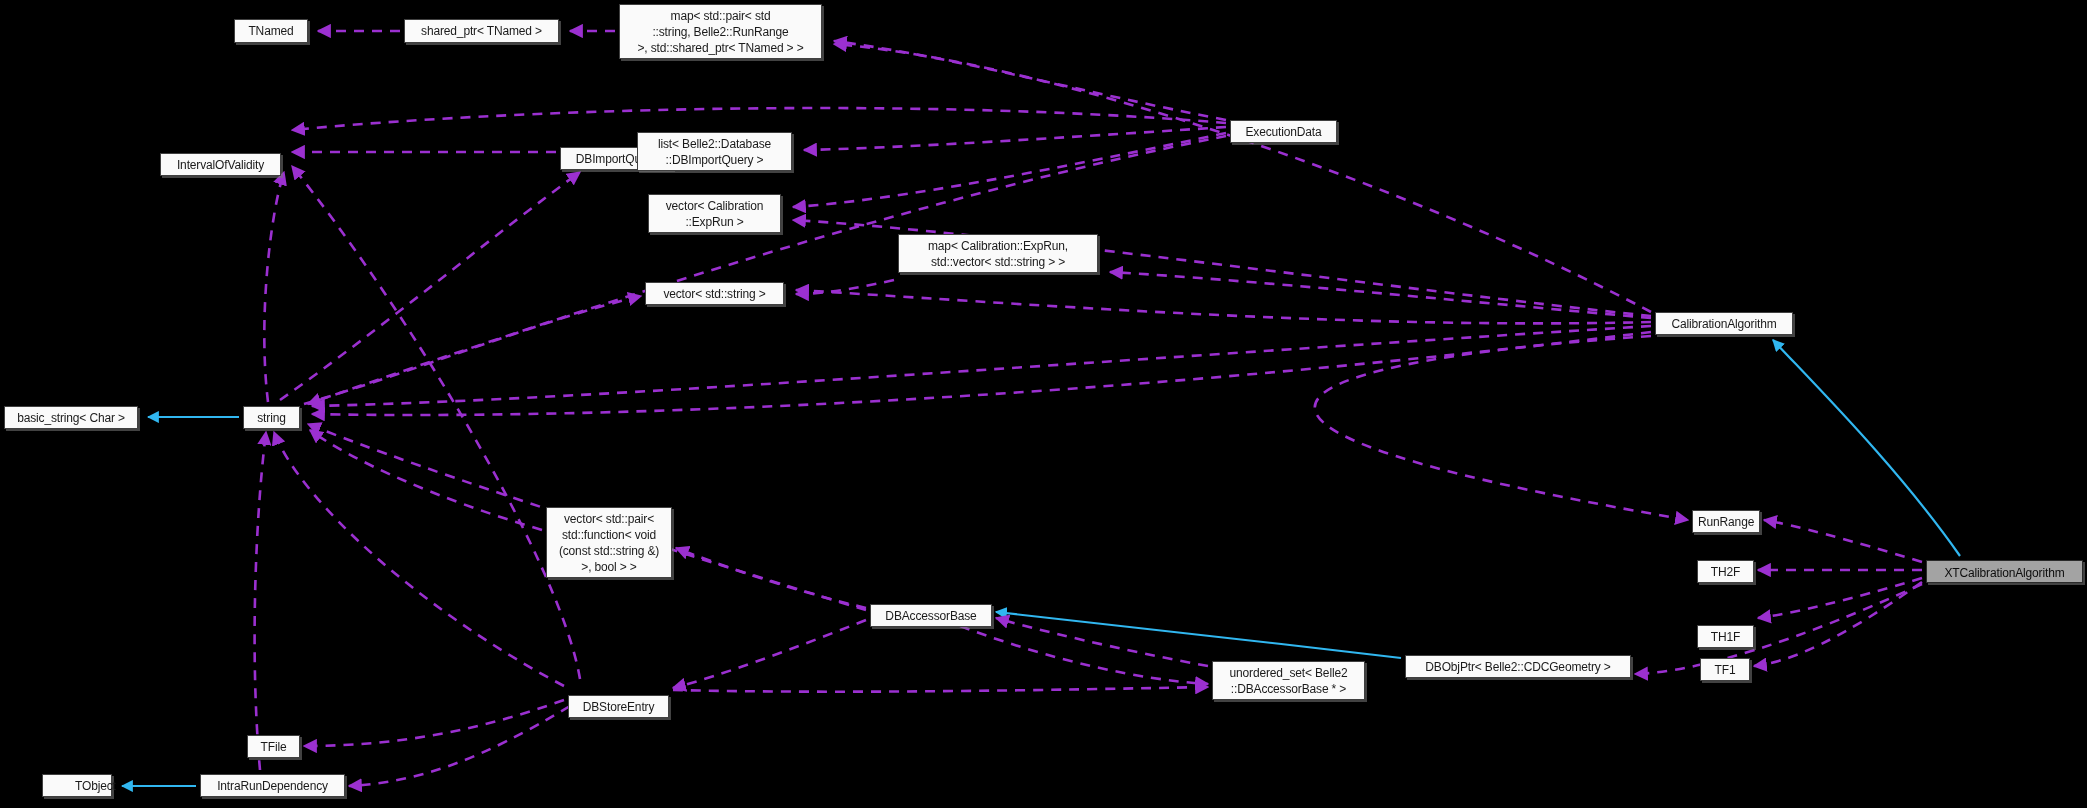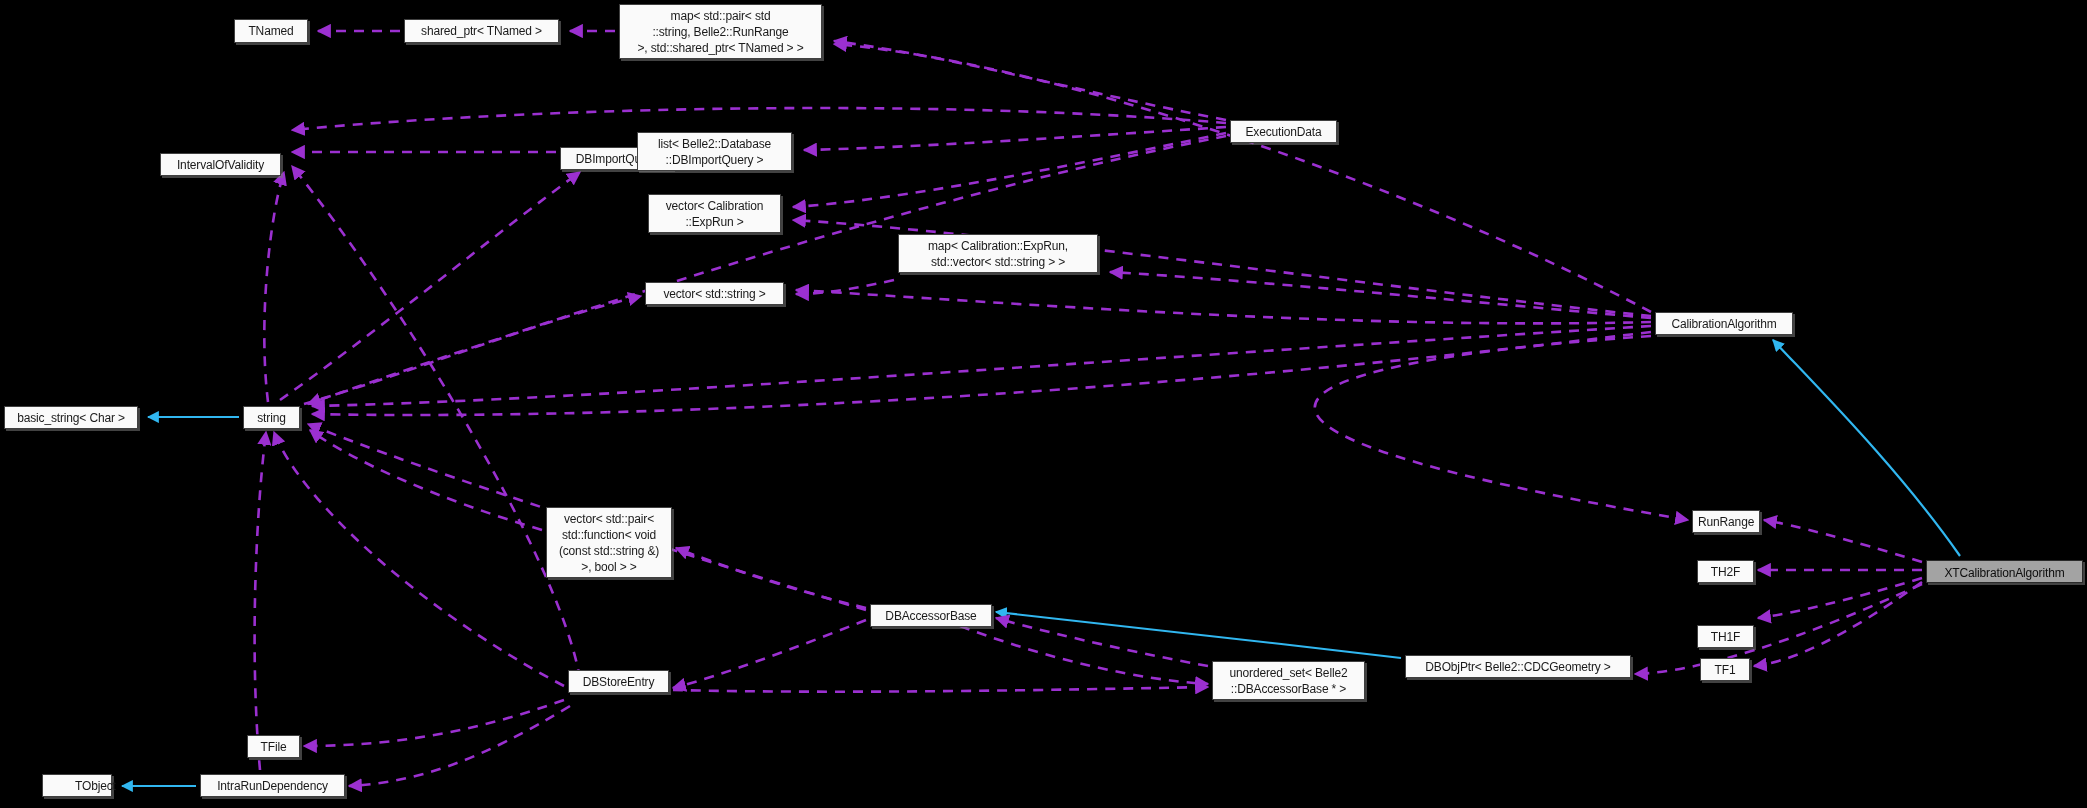--- a/index.html
+++ b/index.html
@@ -139,18 +139,18 @@
 &gt;, bool &gt; &gt;</span></div>
       <div class="node" style="left: 1692px; top: 510px; width: 68px; height: 23px;"><span class="node-label">RunRange</span></div>
       <div class="node" style="left: 1697px; top: 560px; width: 57px; height: 23px; align-items: center;"><span class="node-label">TH2F</span></div>
       <div class="node highlight" style="left: 1926px; top: 560px; width: 157px; height: 23px;"><span class="node-label">XTCalibrationAlgorithm</span></div>
       <div class="node" style="left: 1697px; top: 625px; width: 57px; height: 23px;"><span class="node-label">TH1F</span></div>
       <div class="node" style="left: 870px; top: 604px; width: 122px; height: 23px;"><span class="node-label">DBAccessorBase</span></div>
       <div class="node" style="left: 1700px; top: 658px; width: 50px; height: 23px;"><span class="node-label">TF1</span></div>
       <div class="node" style="left: 1405px; top: 655px; width: 226px; height: 23px;"><span class="node-label">DBObjPtr&lt; Belle2::CDCGeometry &gt;</span></div>
       <div class="node" style="left: 1212px; top: 661px; width: 153px; height: 39px;"><span class="node-label">unordered_set&lt; Belle2
 ::DBAccessorBase * &gt;</span></div>
-      <div class="node" style="left: 568px; top: 670px; width: 101px; height: 23px;"><span class="node-label">DBStoreEntry</span></div>
+      <div class="node" style="left: 568px; top: 695px; width: 101px; height: 23px;"><span class="node-label">DBStoreEntry</span></div>
       <div class="node" style="left: 247px; top: 735px; width: 53px; height: 23px;"><span class="node-label">TFile</span></div>
       <div class="node" style="left: 42px; top: 774px; width: 70px; height: 23px; padding-left: 32px;"><span class="node-label">TObject</span></div>
       <div class="node" style="left: 200px; top: 774px; width: 145px; height: 23px;"><span class="node-label">IntraRunDependency</span></div>
     </div>
 </div>
 
 </body></html>

